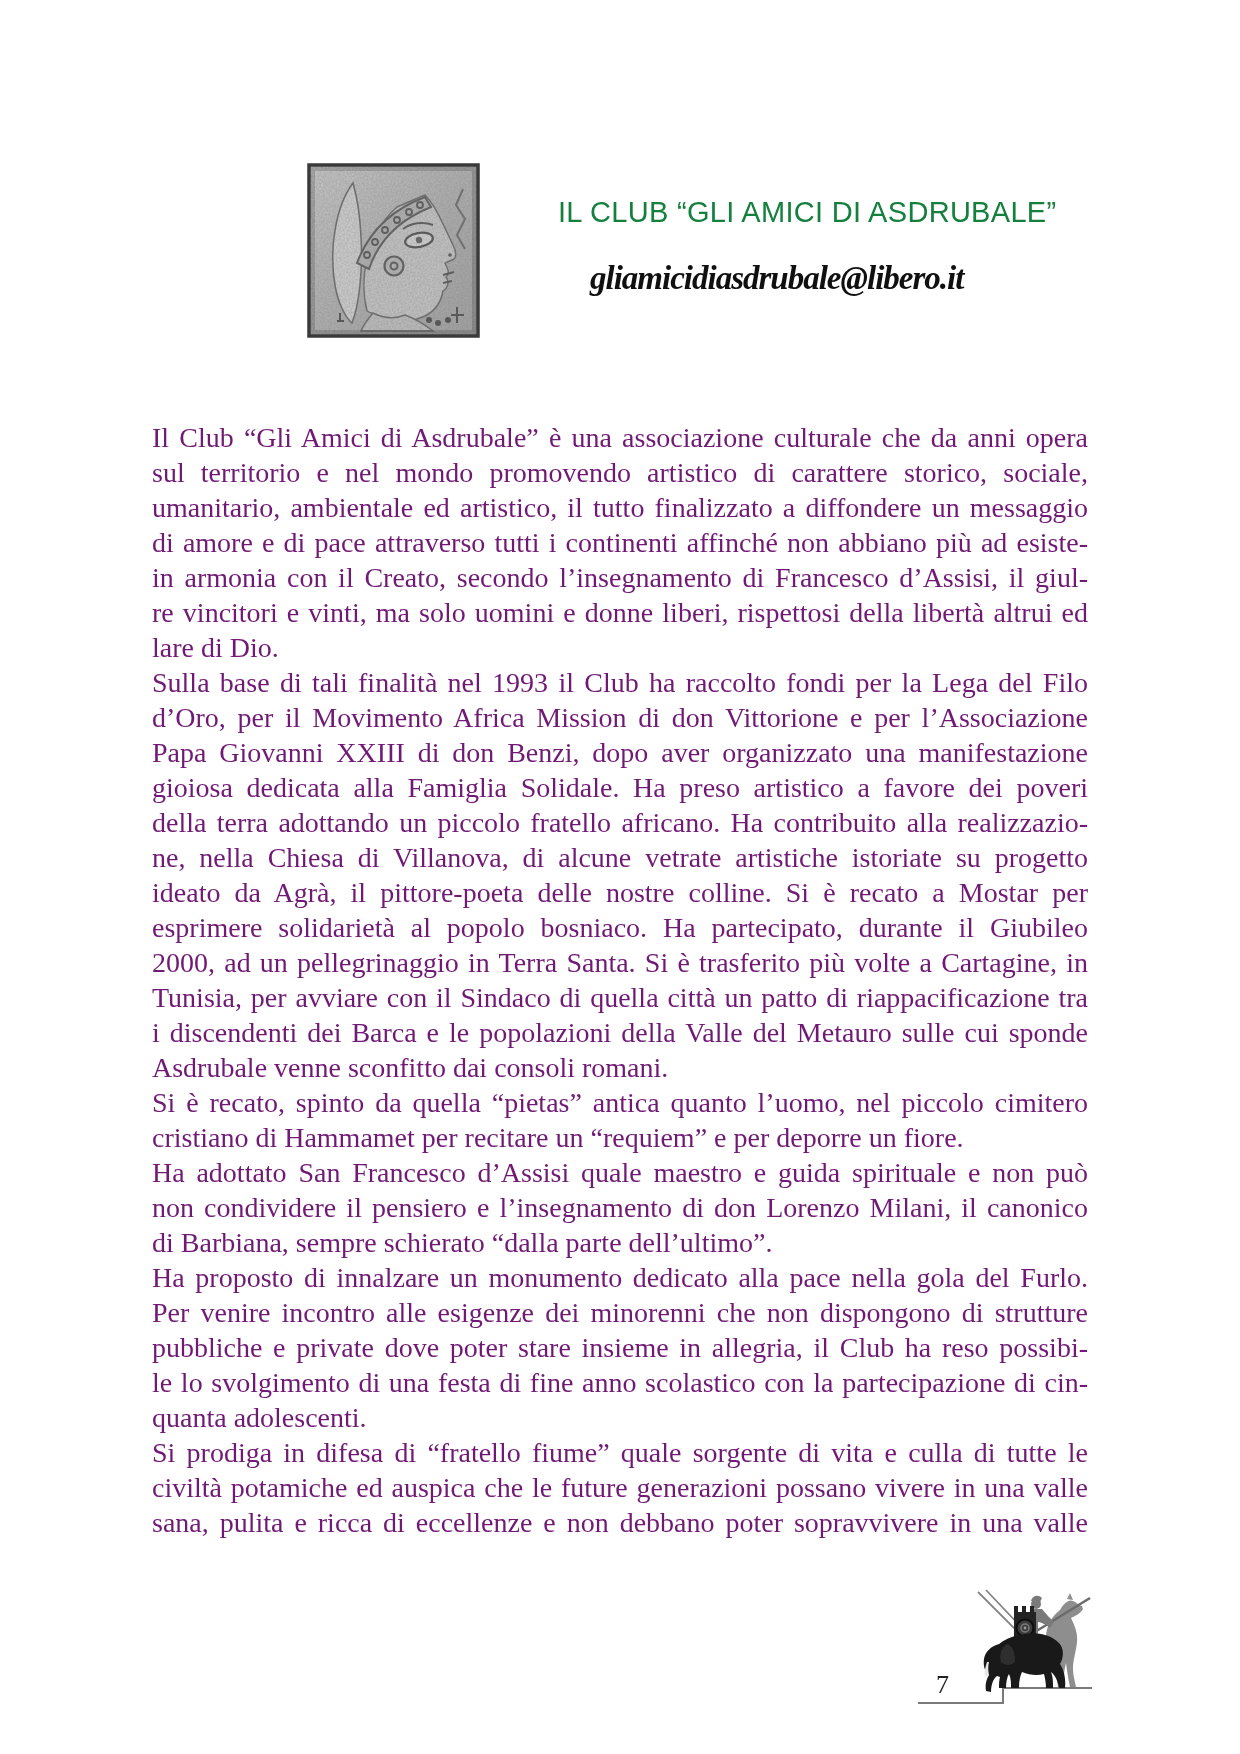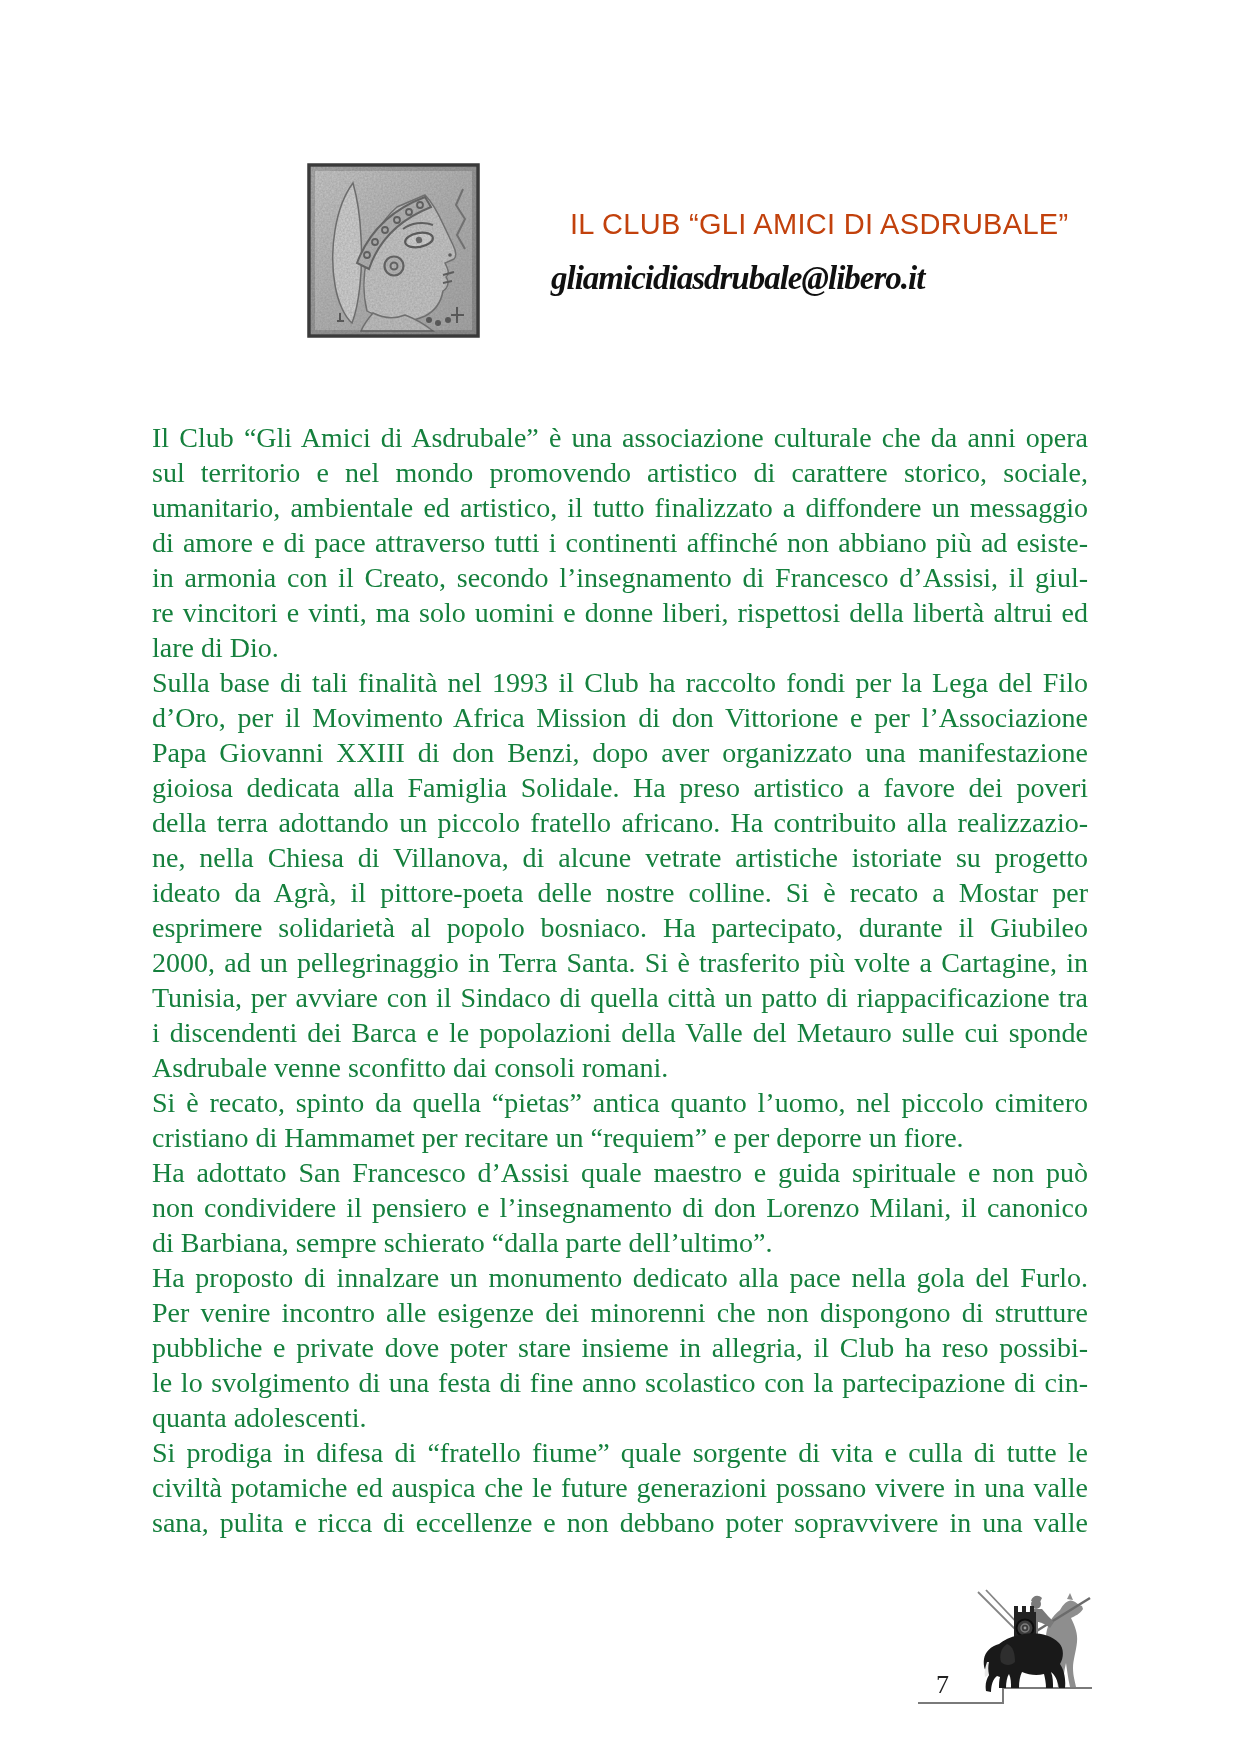--- a/index.html
+++ b/index.html
@@ -13,33 +13,33 @@
     color:#161616;
   }
   
   .logo{
     position:absolute;left:307px;top:163px;width:173px;height:175px;
   }
   .page-title{
     position:absolute;left:558px;top:198px;
     font-family:"Liberation Sans",sans-serif;
     font-size:29px;line-height:1;letter-spacing:.3px;
-    color:#c2410c;white-space:nowrap;margin:12px;font-weight:400;
+    color:#15803d;white-space:nowrap;margin:0;font-weight:400;
   }
   .club-email{
-    position:absolute;left:551px;top:262px;
+    position:absolute;left:590px;top:262px;
     font-family:"Liberation Serif",serif;
     font-style:italic;font-weight:bold;
     font-size:33px;line-height:1;letter-spacing:-1px;
     color:#101010;white-space:nowrap;
   }
   
   .body-text{
     position:absolute;left:152px;top:420px;width:936px;
-    font-size:28px;line-height:35px;color:#15803d;
+    font-size:28px;line-height:35px;color:#701a75;
   }
   .line{text-align:justify;}
   .line.full{text-align-last:justify;}
   .line.end{text-align-last:left;}
   
   .page-number{
     position:absolute;left:936px;top:1672px;
     font-size:26px;line-height:1;color:#222;
   }
   .rule{position:absolute;background:#7a7a7a;}

